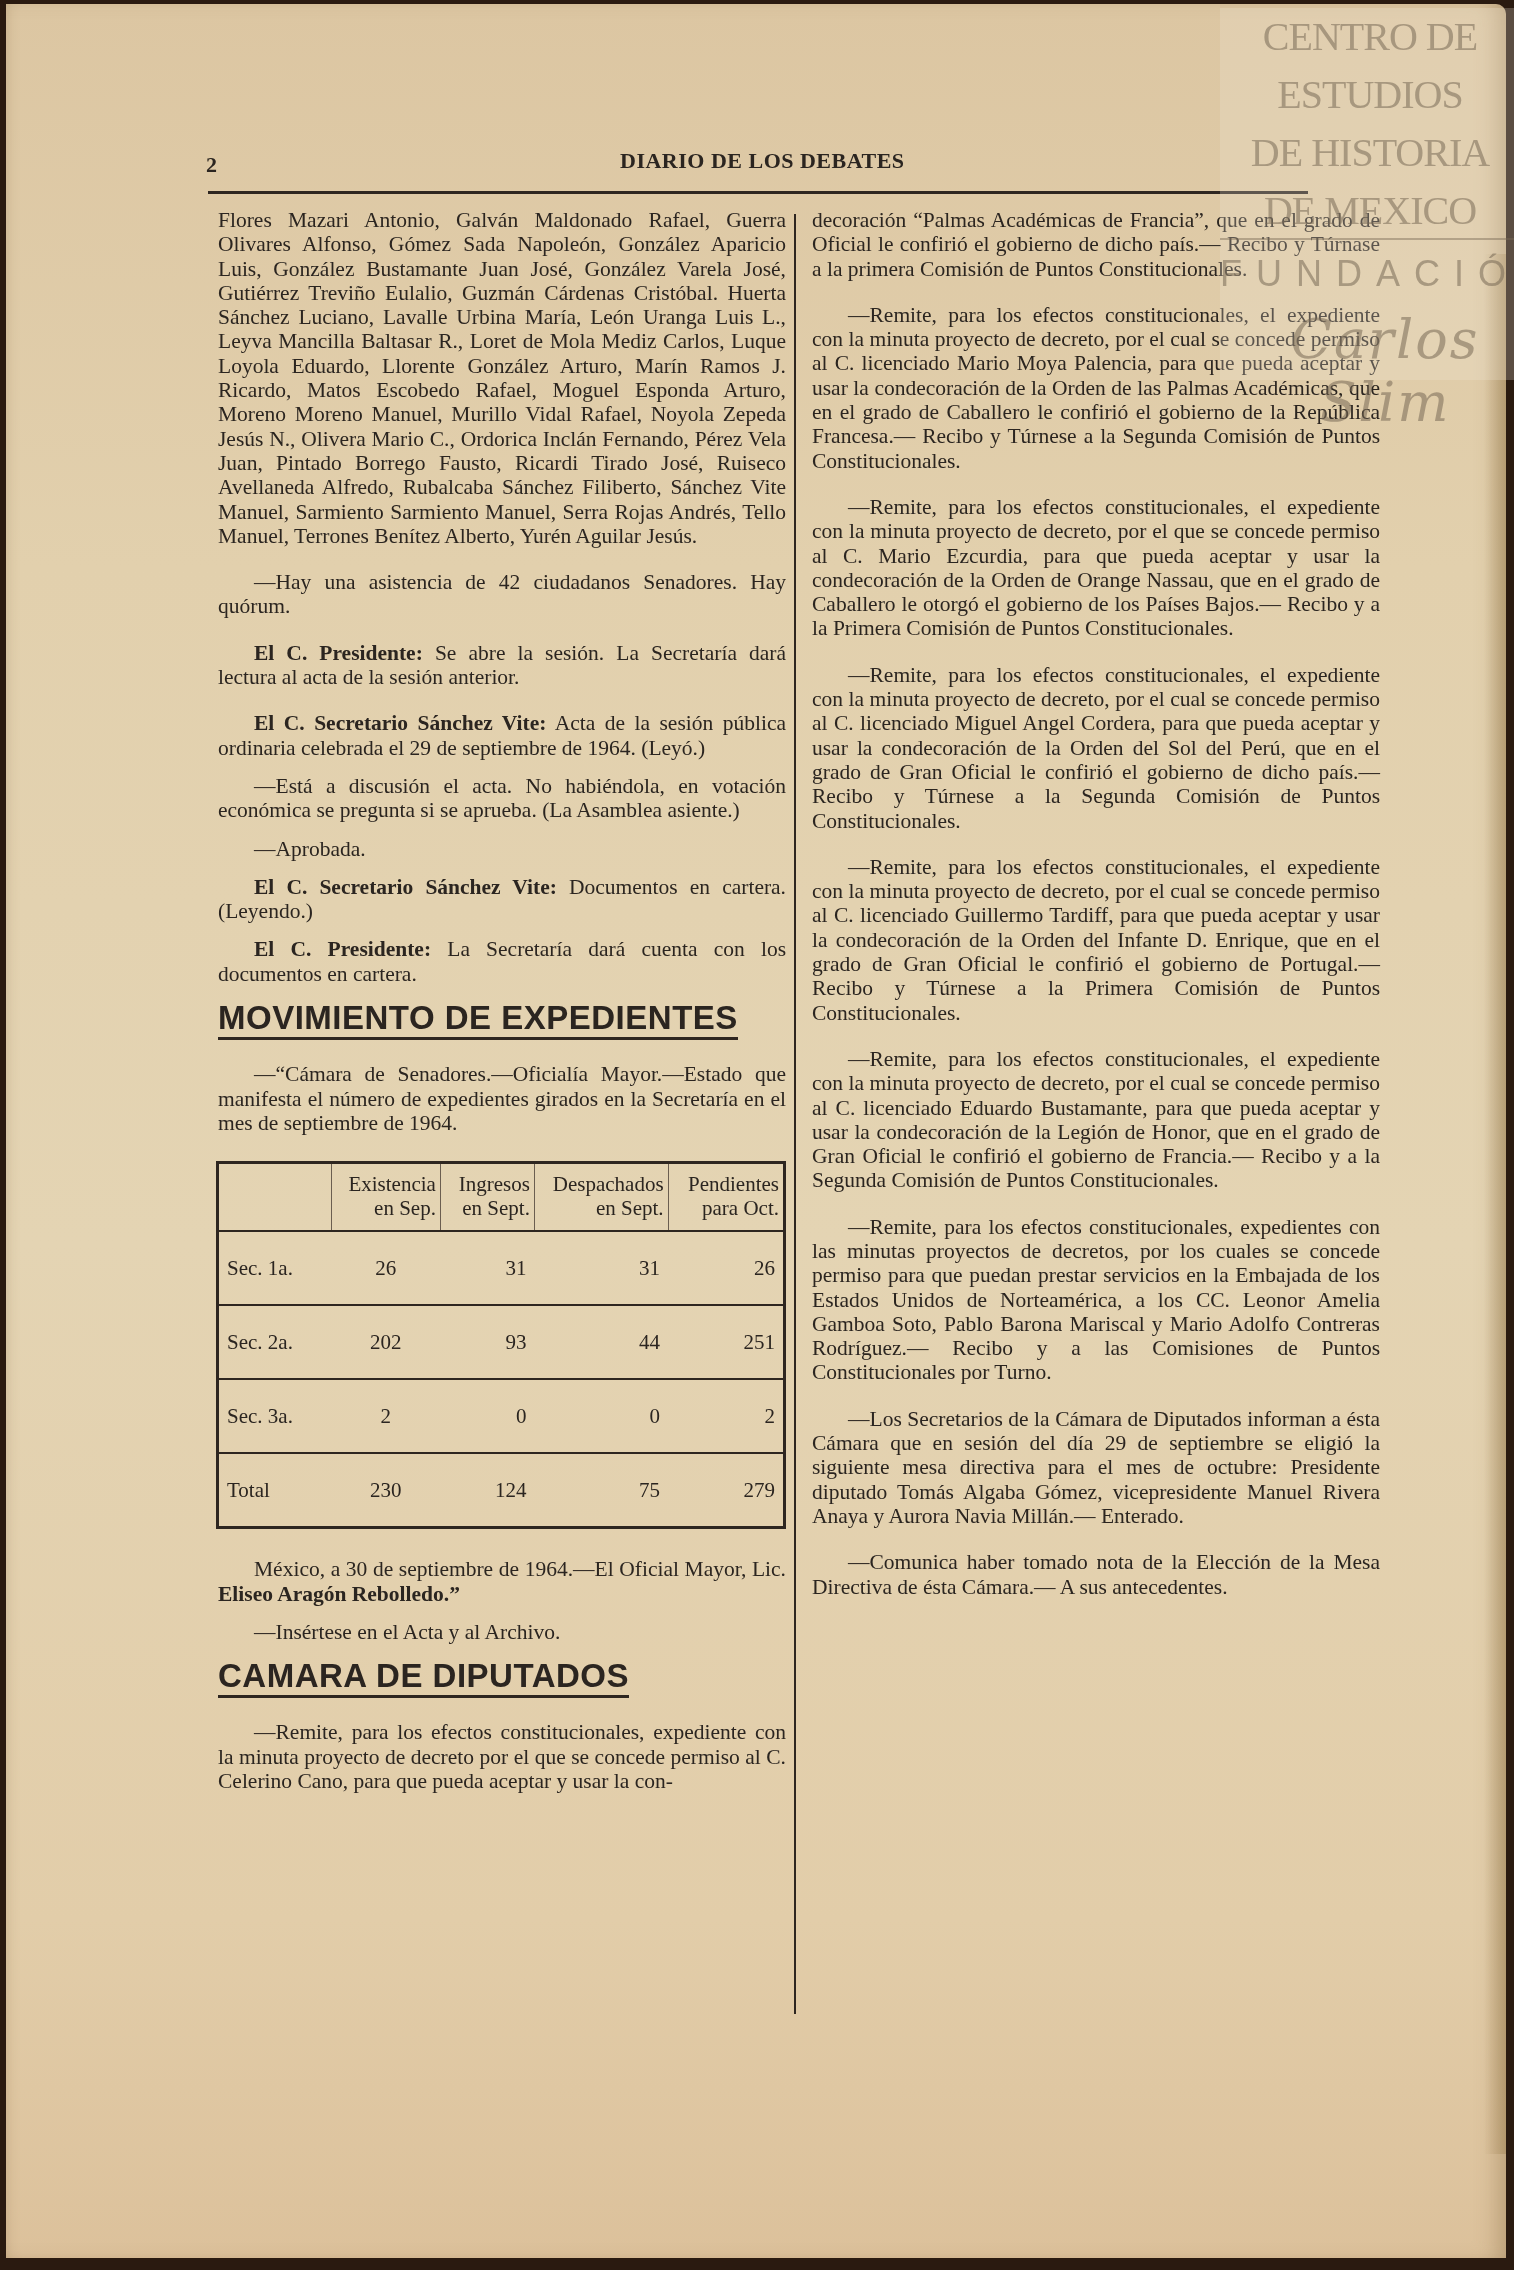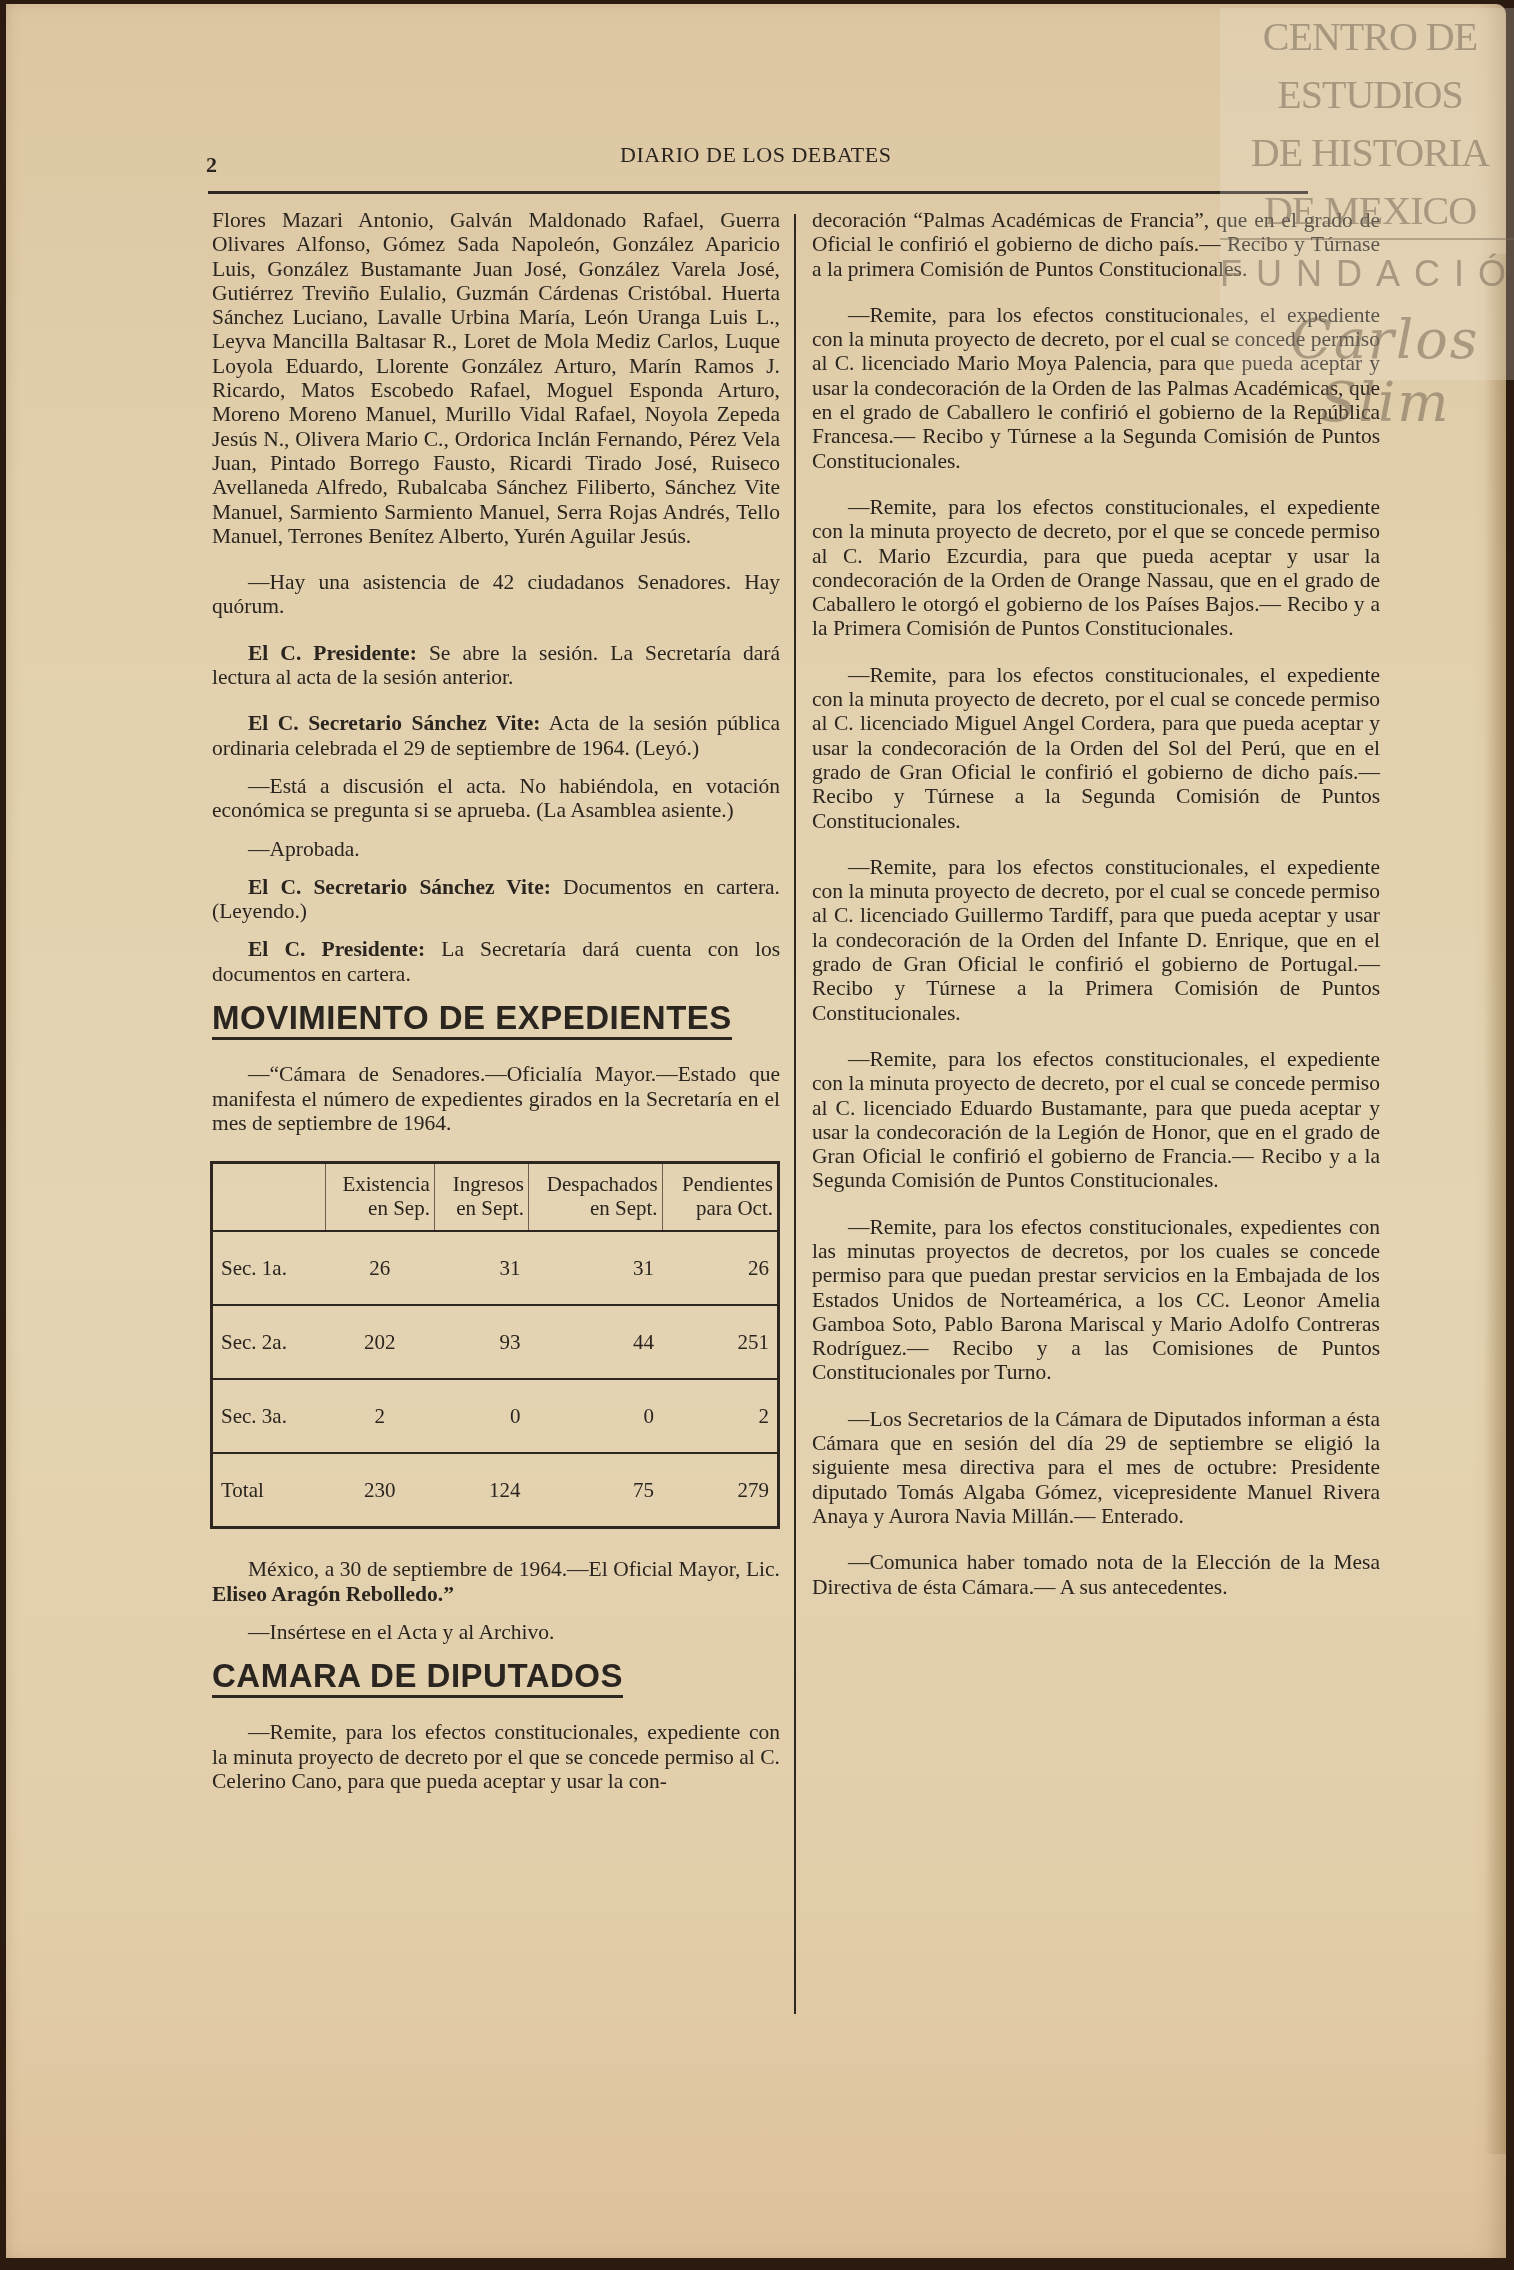--- a/index.html
+++ b/index.html
@@ -16,33 +16,33 @@
     box-shadow: inset -18px 0 22px -10px rgba(120,90,50,0.35), inset 10px 0 14px -10px rgba(120,90,50,0.25);
   }
   .right-edge {
     position: absolute; right: 0; top: 250px; width: 22px; height: 1900px;
     background: linear-gradient(90deg, rgba(0,0,0,0) 0%, rgba(150,120,70,0.35) 100%);
   }
   .page-number {
     position: absolute; left: 200px; top: 148px; font-weight: bold; font-size: 22px;
   }
   .running-head {
-    position: absolute; left: 614px; top: 138px; font-weight: normal; font-size: 22px; letter-spacing: 0.5px;
+    position: absolute; left: 614px; top: 144px; font-weight: bold; font-size: 22px; letter-spacing: 0.5px;
   }
   .head-rule {
     position: absolute; left: 202px; top: 187px; width: 1100px; height: 3px; background: #2e2620;
   }
   .col-rule {
     position: absolute; left: 788px; top: 210px; width: 2px; height: 1800px; background: #2e2620;
   }
   .col {
     position: absolute; top: 204px; width: 568px;
     font-size: 21.5px; line-height: 24.3px; text-align: justify; hyphens: manual;
   }
-  .col.left { left: 206px; }
+  .col.left { left: 212px; }
   .col.right { left: 806px; width: 568px; }
   .col p { margin: 0 0 14px 0; text-indent: 36px; }
   .col p.noindent { text-indent: 0; }
   .col p.gap { margin-top: 22px; }
   .bold { font-weight: bold; }
   .section-heading {
     font-family: "Liberation Sans", "DejaVu Sans", sans-serif; font-weight: bold; font-size: 33px;
     display: inline-block; border-bottom: 3px solid #2e2620; padding-bottom: 7px; margin: 6px 0 22px 0;
     letter-spacing: 0.5px;
   }

